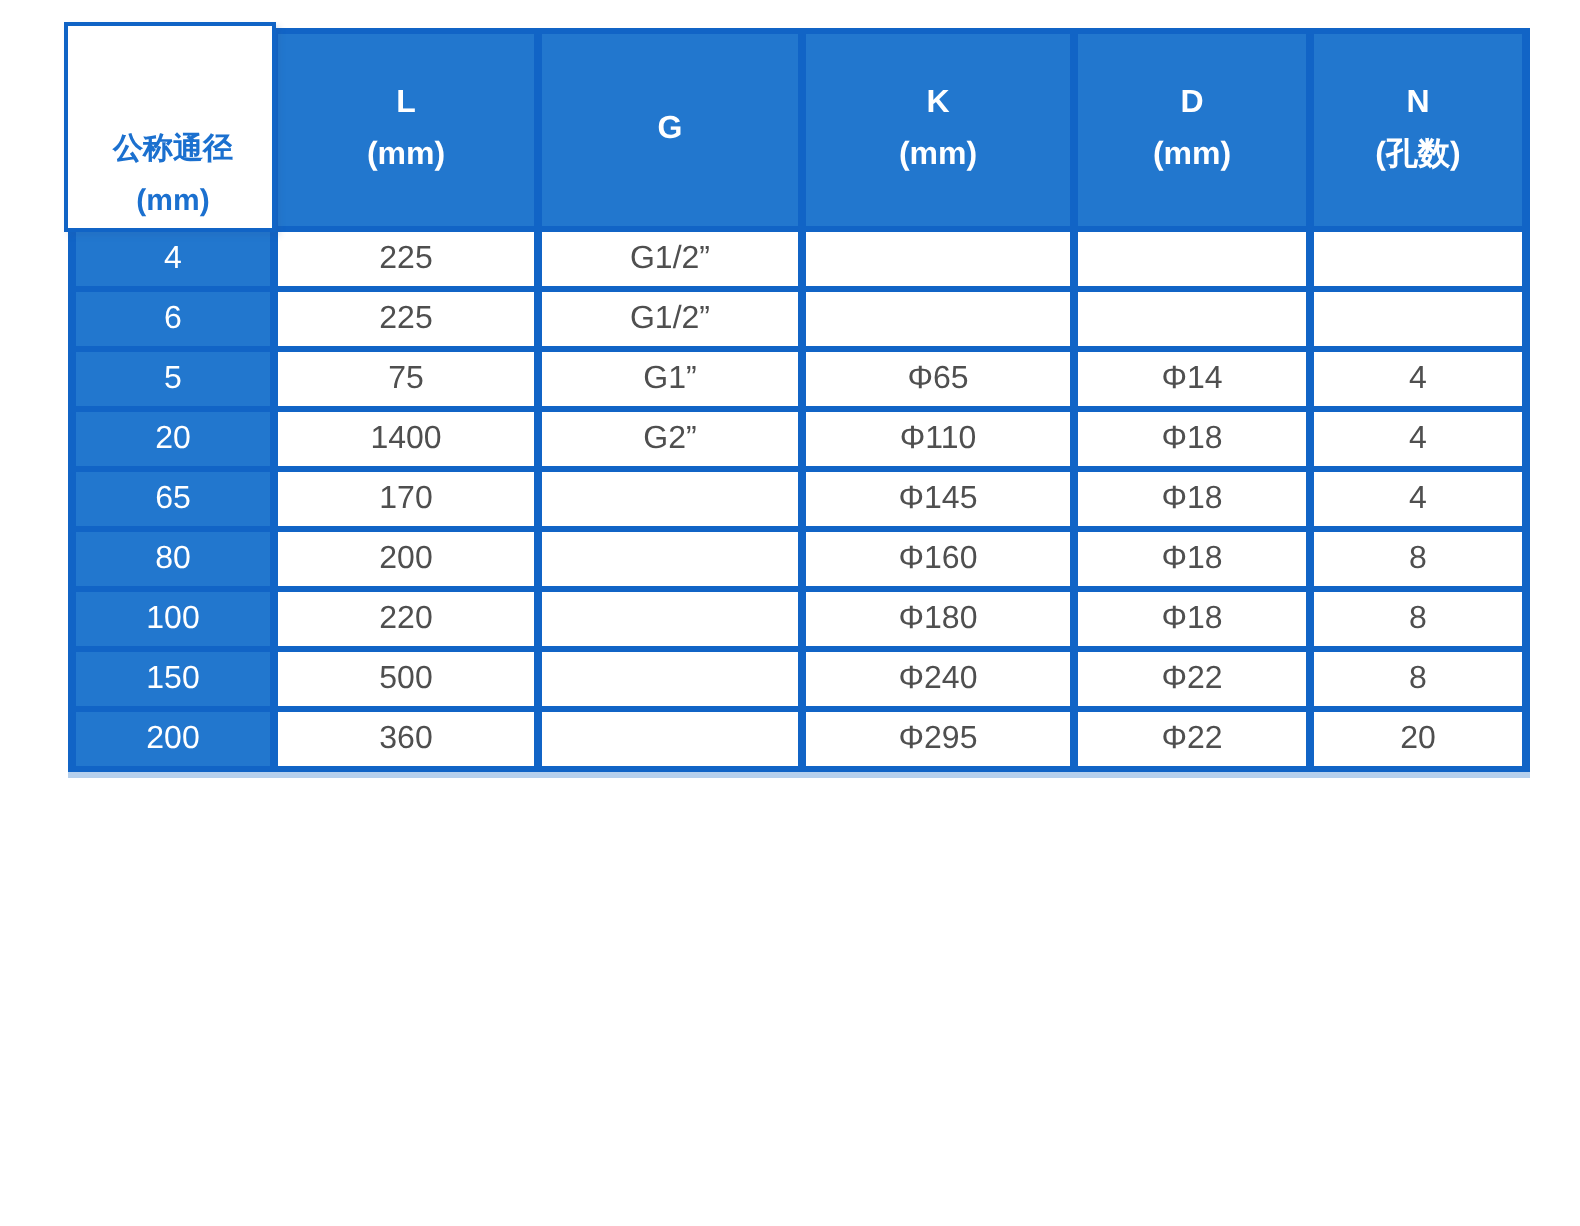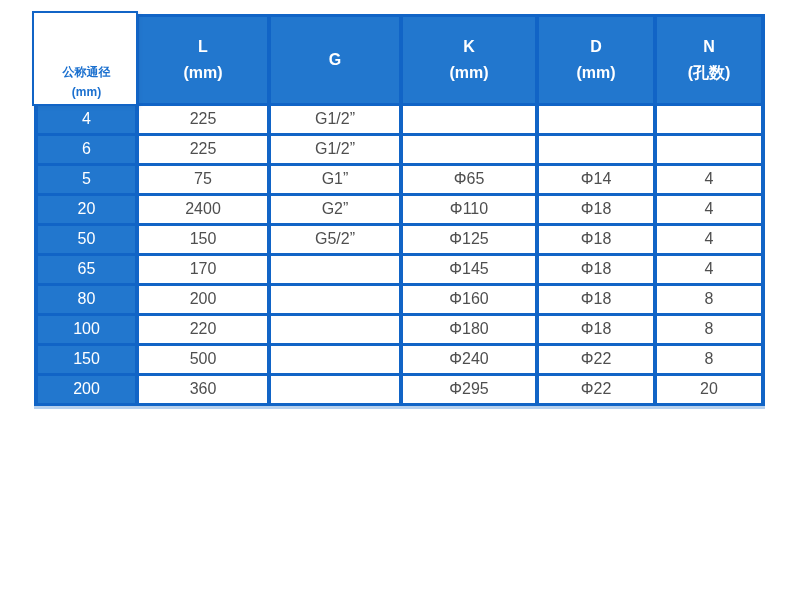--- a/index.html
+++ b/index.html
@@ -54,21 +54,21 @@
     position:absolute;
     left:-6px;top:-6px;right:-3px;bottom:-3px;
     background:#ffffff;
     border:2px solid var(--border-blue);
     box-shadow:2px 2px 3px rgba(40,90,160,0.18);
   }
   th.corner .corner-text{
     position:relative;
     z-index:6;
     color:var(--corner-text);
-    font-size:12px;
+    font-size:15px;
     font-weight:600;
     line-height:1.7;
     margin-top:45px;
   }
   th.corner .corner-text span{display:block;}
   tbody td{
     background:#ffffff;
     color:var(--data-text);
     height:30px;
     font-size:16px;
@@ -151,31 +151,23 @@
         <tr>
           <td class="row-head">5</td>
           <td>75</td>
           <td>G1”</td>
           <td>Φ65</td>
           <td>Φ14</td>
           <td>4</td>
         </tr>
         <tr>
           <td class="row-head">20</td>
-          <td>2400</td>
+          <td>1400</td>
           <td>G2”</td>
           <td>Φ110</td>
-          <td>Φ18</td>
-          <td>4</td>
-        </tr>
-        <tr>
-          <td class="row-head">50</td>
-          <td>150</td>
-          <td>G5/2”</td>
-          <td>Φ125</td>
           <td>Φ18</td>
           <td>4</td>
         </tr>
         <tr>
           <td class="row-head">65</td>
           <td>170</td>
           <td></td>
           <td>Φ145</td>
           <td>Φ18</td>
           <td>4</td>

